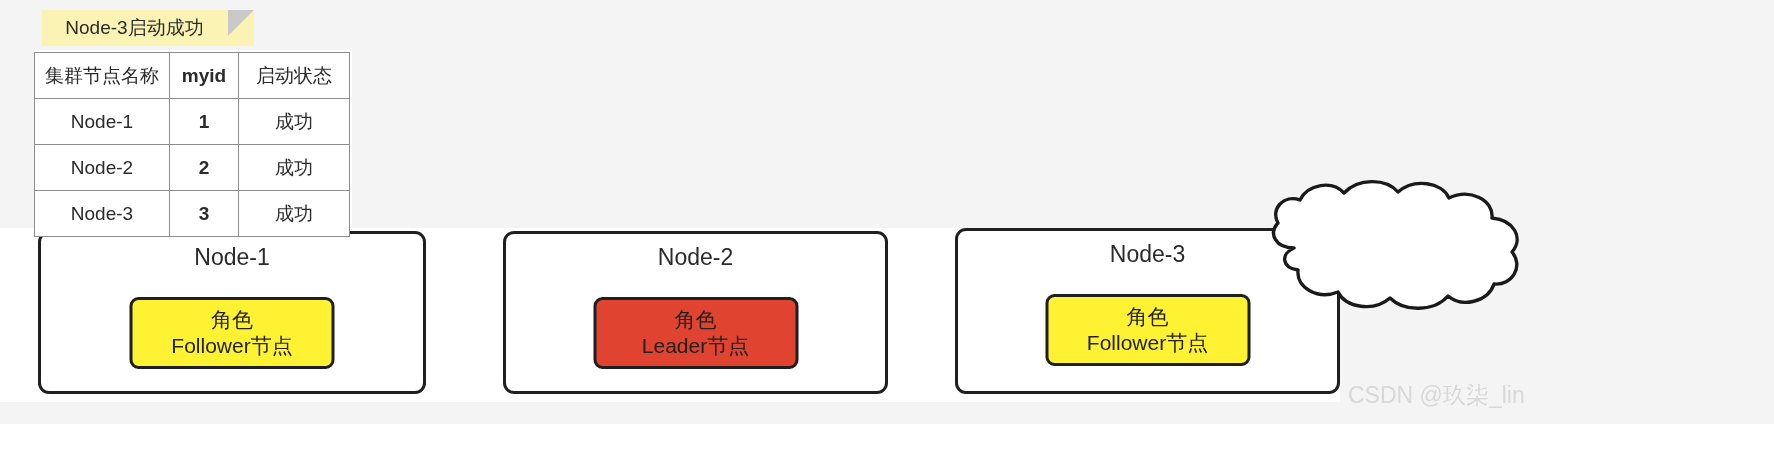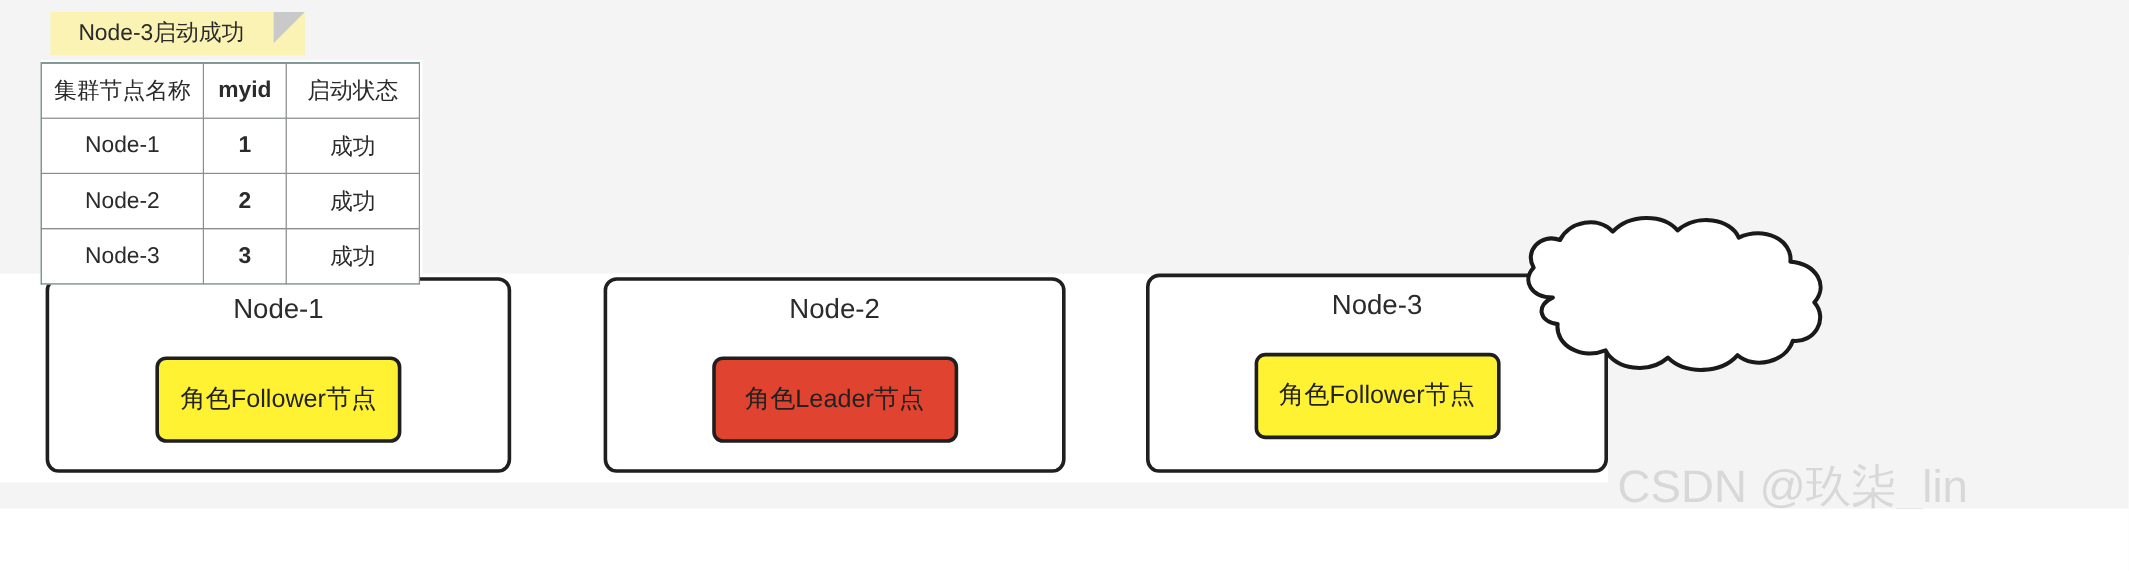--- a/index.html
+++ b/index.html
@@ -54,21 +54,21 @@
     border-top: 26px solid #c9c9c9;
     border-right: 26px solid transparent;
   }
 
   
   .node-table {
     position: absolute;
     left: 34px;
     top: 52px;
     border-collapse: collapse;
-    background: #0f766e;
+    background: #be185d;
     z-index: 7;
   }
   .node-table td,
   .node-table th {
     border: 1.6px solid #8d8d8d;
     font-weight: normal;
     font-size: 19px;
     color: #2b2b2b;
     text-align: center;
     padding: 0;
@@ -101,20 +101,21 @@
     position: absolute;
     left: 50%;
     transform: translateX(-50%);
     top: 63px;
     width: 205px;
     height: 72px;
     border: 3px solid #1f1f1f;
     border-radius: 9px;
     box-sizing: border-box;
     display: flex;
+    flex-direction: column;
     align-items: center;
     justify-content: center;
     line-height: 1.22;
     font-size: 21px;
     color: #222222;
   }
   .role-badge.yellow { background: #fff233; }
   .role-badge.red    { background: #e0432f; }
 
   
@@ -140,21 +141,21 @@
     font-size: 16.5px;
     line-height: 1.55;
     color: #2b2b2b;
   }
 
   
   .watermark {
     position: absolute;
     left: 1348px;
     top: 380px;
-    font-size: 38px;
+    font-size: 23px;
     color: #d8d8d8;
     white-space: nowrap;
     z-index: 10;
   }
 </style>
 </head>
 <body>
 
 <div id="canvas">
 

